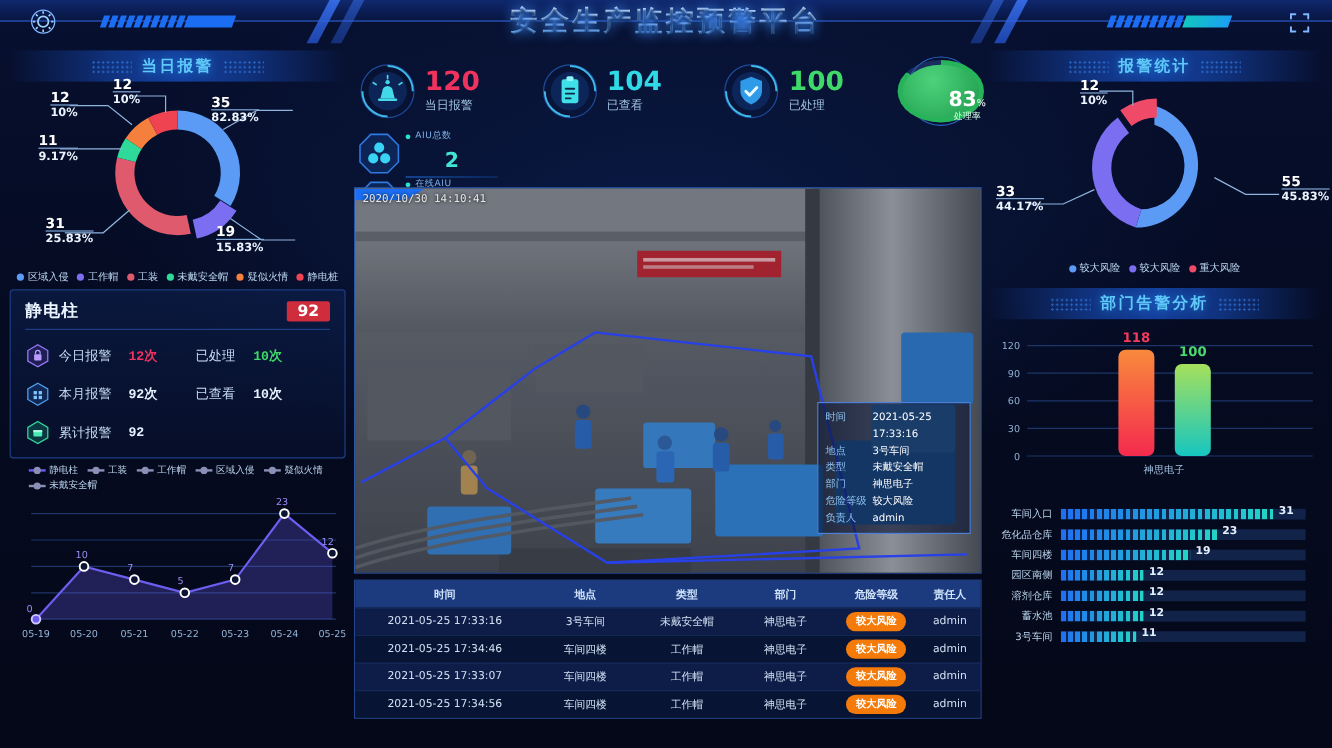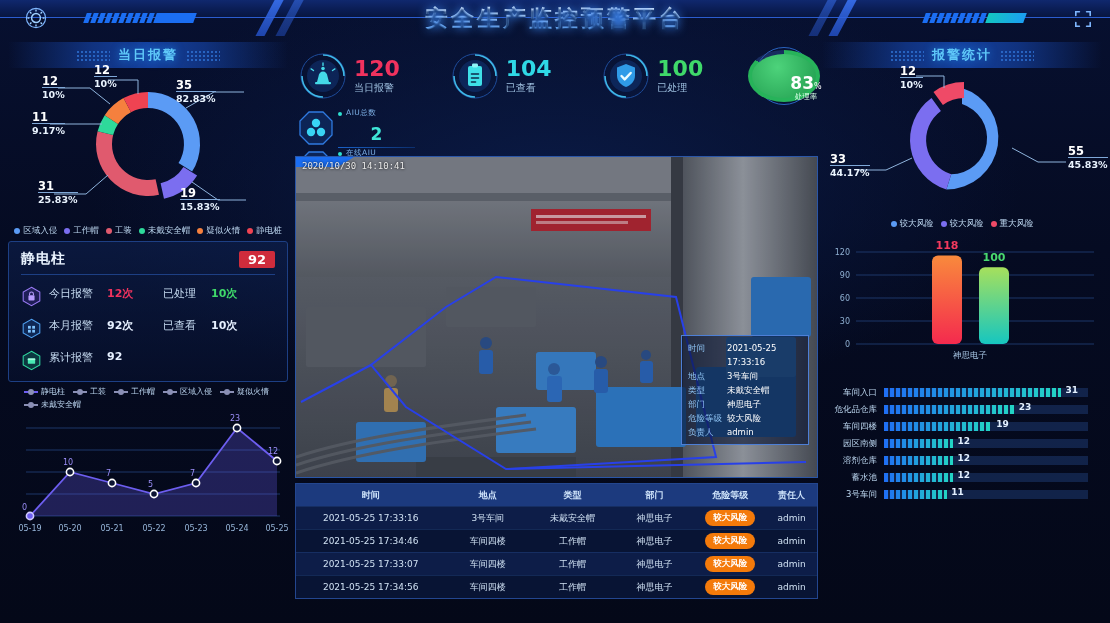--- a/index.html
+++ b/index.html
@@ -79,21 +79,21 @@
   .dlabel span { display: block; font-size: 9.5px; border-top: 1px solid #7fa8d8;
     padding-top: 1px; color: #eaf4ff; }
 
   
   .rt-card { margin-top: 4px; padding: 8px 12px 10px; position: relative; }
   .rt-head { display: flex; align-items: center; justify-content: space-between;
     border-bottom: 1px solid #1d3f84; padding-bottom: 6px; }
   .rt-name { font-size: 14px; color: #eaf4ff; font-weight: bold; letter-spacing: 1px; }
   .rt-badge { background: #cf2c3c; color: #fff; font-size: 13px; font-weight: bold;
     padding: 1px 9px; border-radius: 2px; }
-  .rt-row { display: flex; align-items: flex-start; margin-top: 11px; font-size: 11px; color: #c7dcf2; }
+  .rt-row { display: flex; align-items: center; margin-top: 11px; font-size: 11px; color: #c7dcf2; font-family: Liberation Mono, monospace; }
   .hexi { width: 21px; height: 21px; margin-right: 7px; flex: 0 0 21px; }
   .rt-lbl { width: 58px; }
   .rt-v { width: 56px; font-weight: bold; }
   .rt-lbl2 { width: 48px; }
   .rt-v2 { font-weight: bold; }
   .lc-legend { display: flex; flex-wrap: wrap; gap: 2px 8px; padding: 4px 6px 0 16px; }
   .lc-lg { display: flex; align-items: center; gap: 3px; font-size: 8px; color: #b9d2ec; }
   .lc-lg .mk { width: 14px; height: 2px; background: #8a8fb5; position: relative; }
   .lc-lg .mk::after { content:''; position:absolute; left:4px; top:-2px; width:6px;
     height:6px; border-radius:50%; background:#8a8fb5; }
@@ -751,20 +751,25 @@
       <span class="lg">
           <i class="dot" style="background:#7b6ef0"></i>
           <span>较大风险</span>
         </span>
       <span class="lg">
           <i class="dot" style="background:#ef4a67"></i>
           <span>重大风险</span>
         </span>
     </div>
 
+    <div class="panel-title" style="margin-top:10px">
+      <span class="dots"></span>
+      <span class="txt">部门告警分析</span>
+      <span class="dots"></span>
+    </div>
     <div>
       <svg width="280" height="142" viewBox="0 0 280 142">
         <defs>
           <linearGradient id="barA" x1="0" y1="0" x2="0" y2="1">
             <stop offset="0" stop-color="#f98a3c"></stop>
               <stop offset="1" stop-color="#f42a4e"></stop>
           </linearGradient>
           <linearGradient id="barB" x1="0" y1="0" x2="0" y2="1">
             <stop offset="0" stop-color="#a6e05c"></stop>
               <stop offset="1" stop-color="#16c6c0"></stop>

